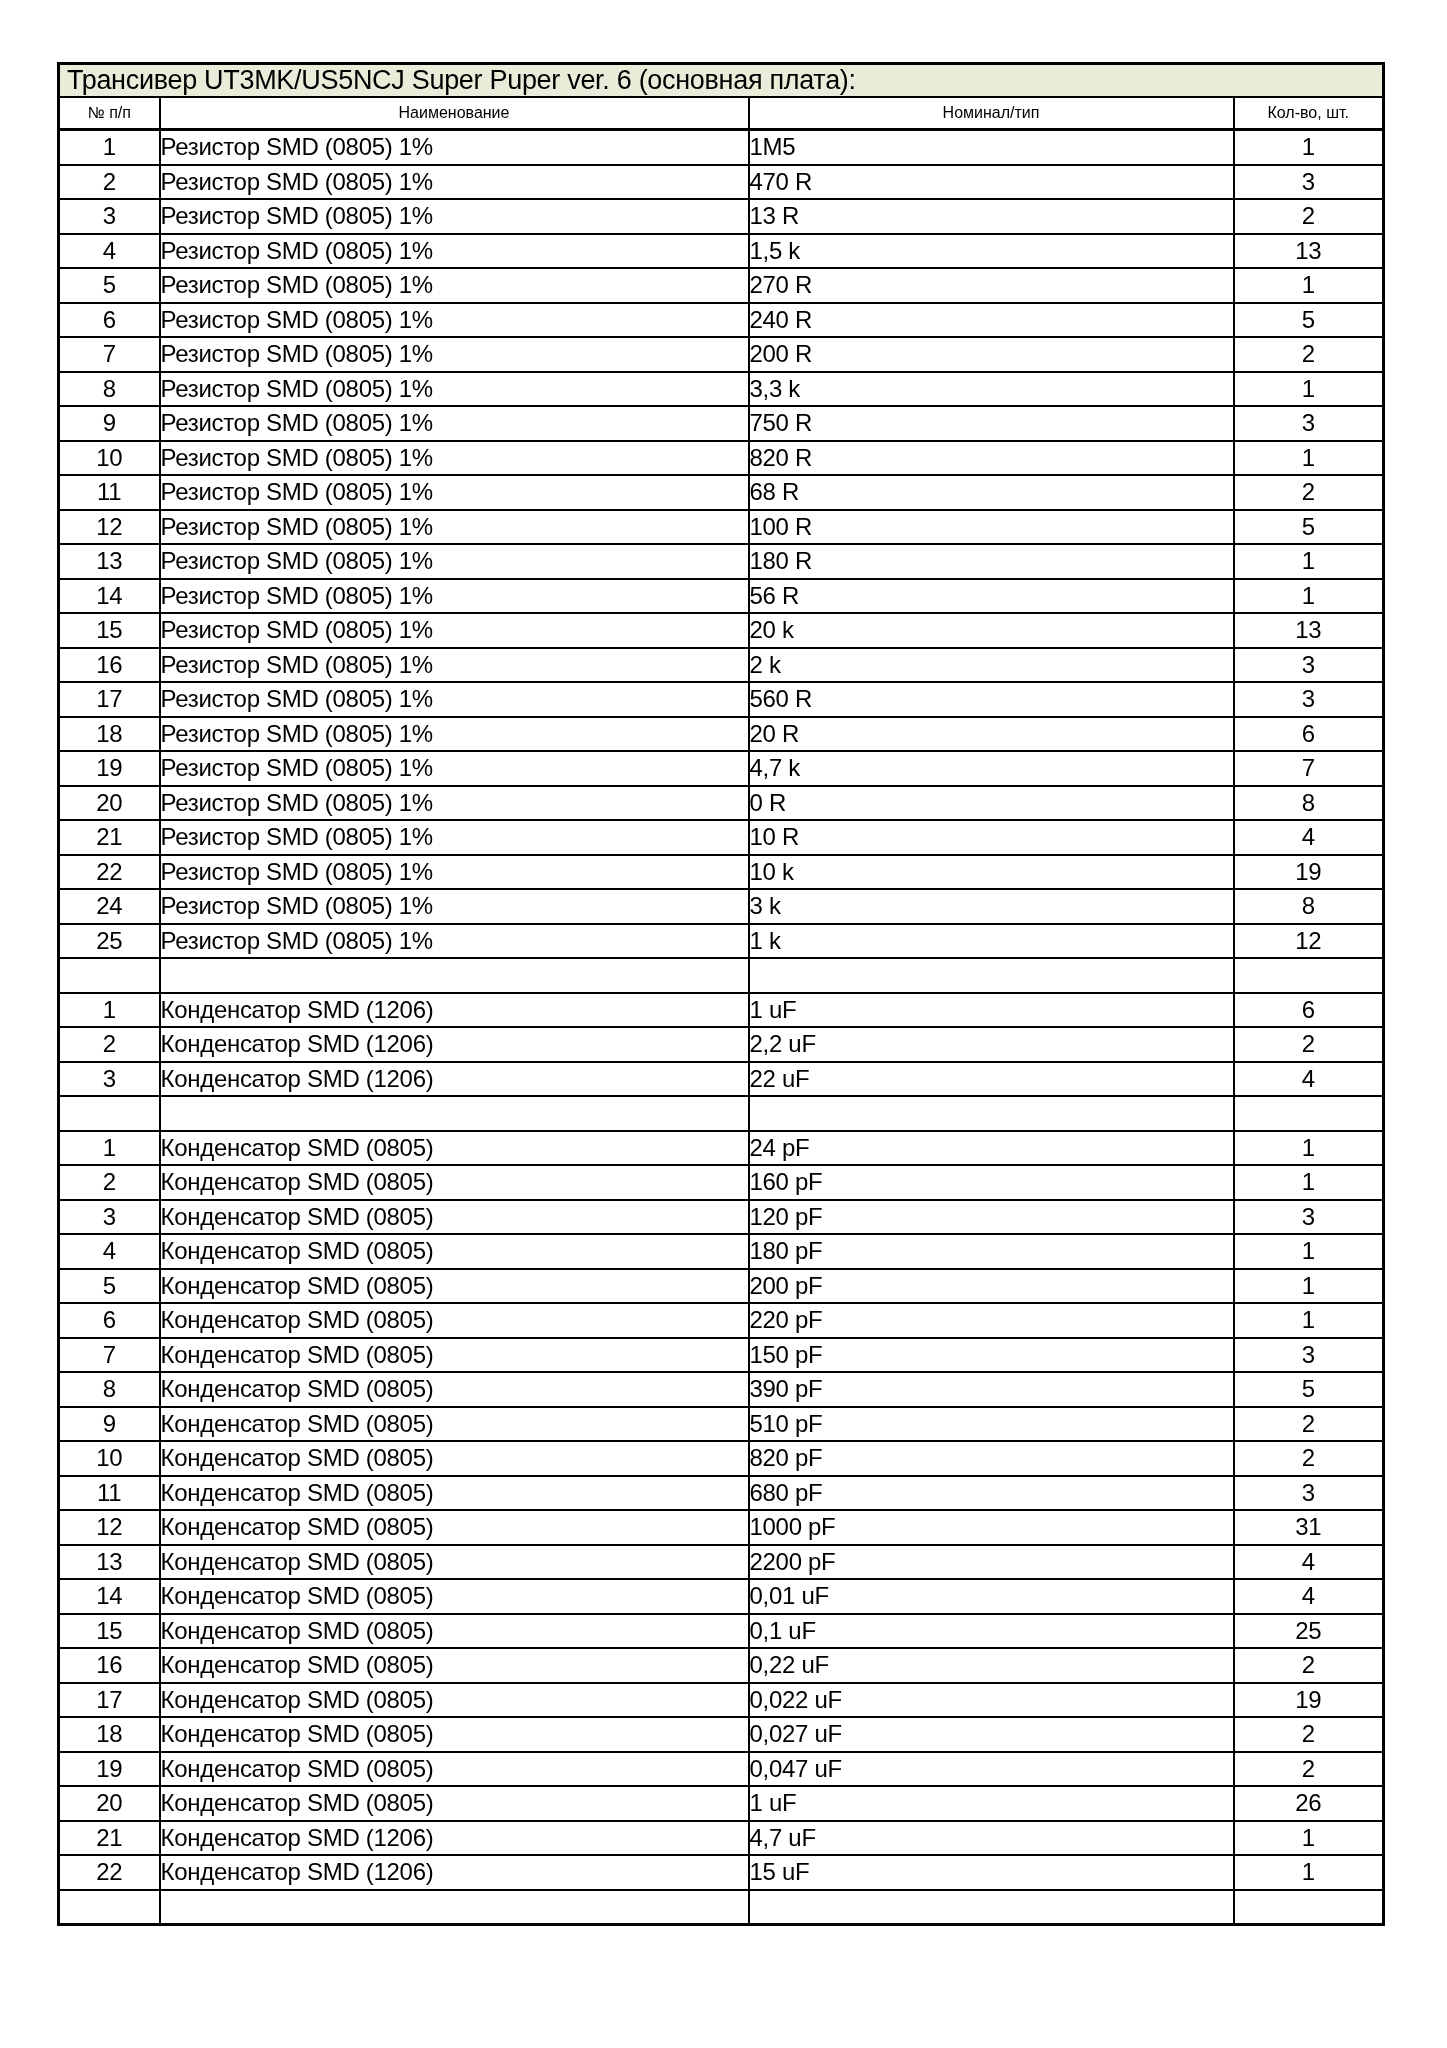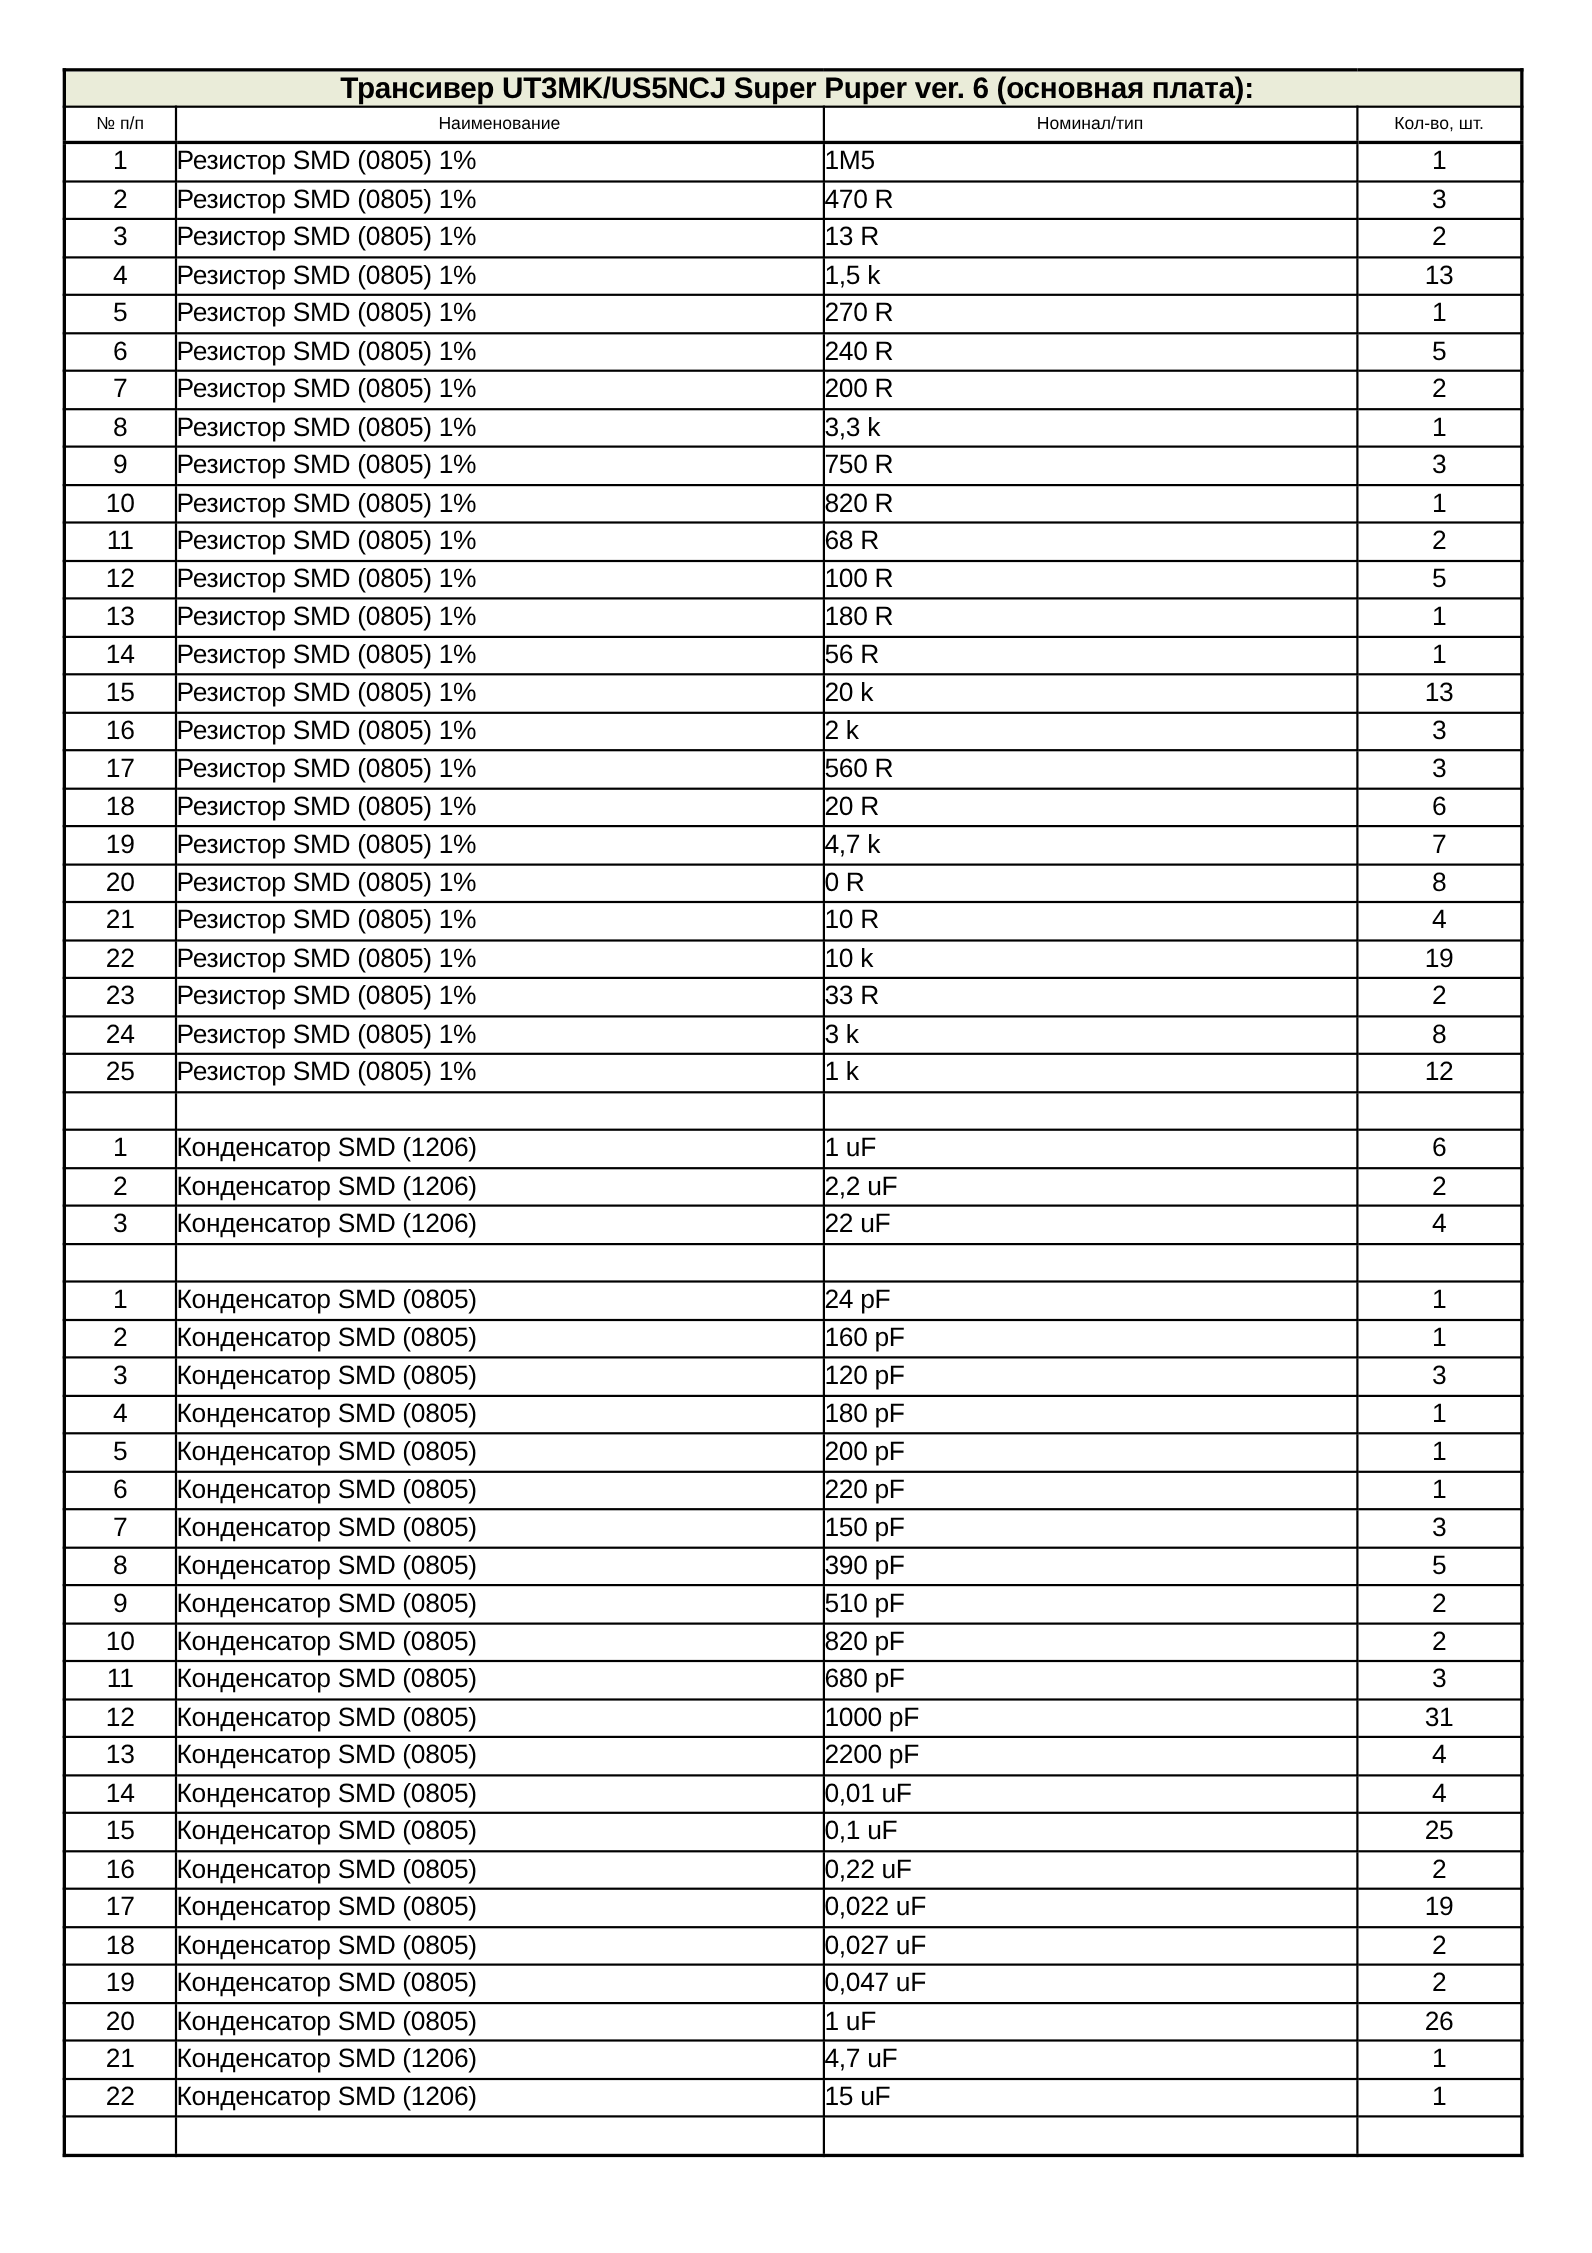--- a/index.html
+++ b/index.html
@@ -28,23 +28,23 @@
   }
   table.bom th, table.bom td {
     border: 2px solid #000000;
     overflow: hidden;
     white-space: nowrap;
     vertical-align: middle;
     padding: 0;
   }
   tr.title-row th {
     background: #eaecd9;
-    text-align: center;
+    text-align: left;
     font-size: 27px;
-    font-weight: bold;
+    font-weight: normal;
     height: 31px;
     padding-left: 7px;
     letter-spacing: -0.3px;
   }
   tr.header-row th {
     font-size: 16px;
     font-weight: normal;
     text-align: center;
     height: 30px;
     border-bottom: 3px solid #000000;
@@ -228,26 +228,20 @@
     <td class="c-qty">4</td>
   </tr>
 
   <tr class="data-row">
     <td class="c-num">22</td>
     <td class="c-name">Резистор SMD (0805) 1%</td>
     <td class="c-value">10 k</td>
     <td class="c-qty">19</td>
   </tr>
 
-  <tr class="data-row">
-    <td class="c-num">23</td>
-    <td class="c-name">Резистор SMD (0805) 1%</td>
-    <td class="c-value">33 R</td>
-    <td class="c-qty">2</td>
-  </tr>
 
   <tr class="data-row">
     <td class="c-num">24</td>
     <td class="c-name">Резистор SMD (0805) 1%</td>
     <td class="c-value">3 k</td>
     <td class="c-qty">8</td>
   </tr>
 
   <tr class="data-row">
     <td class="c-num">25</td>

